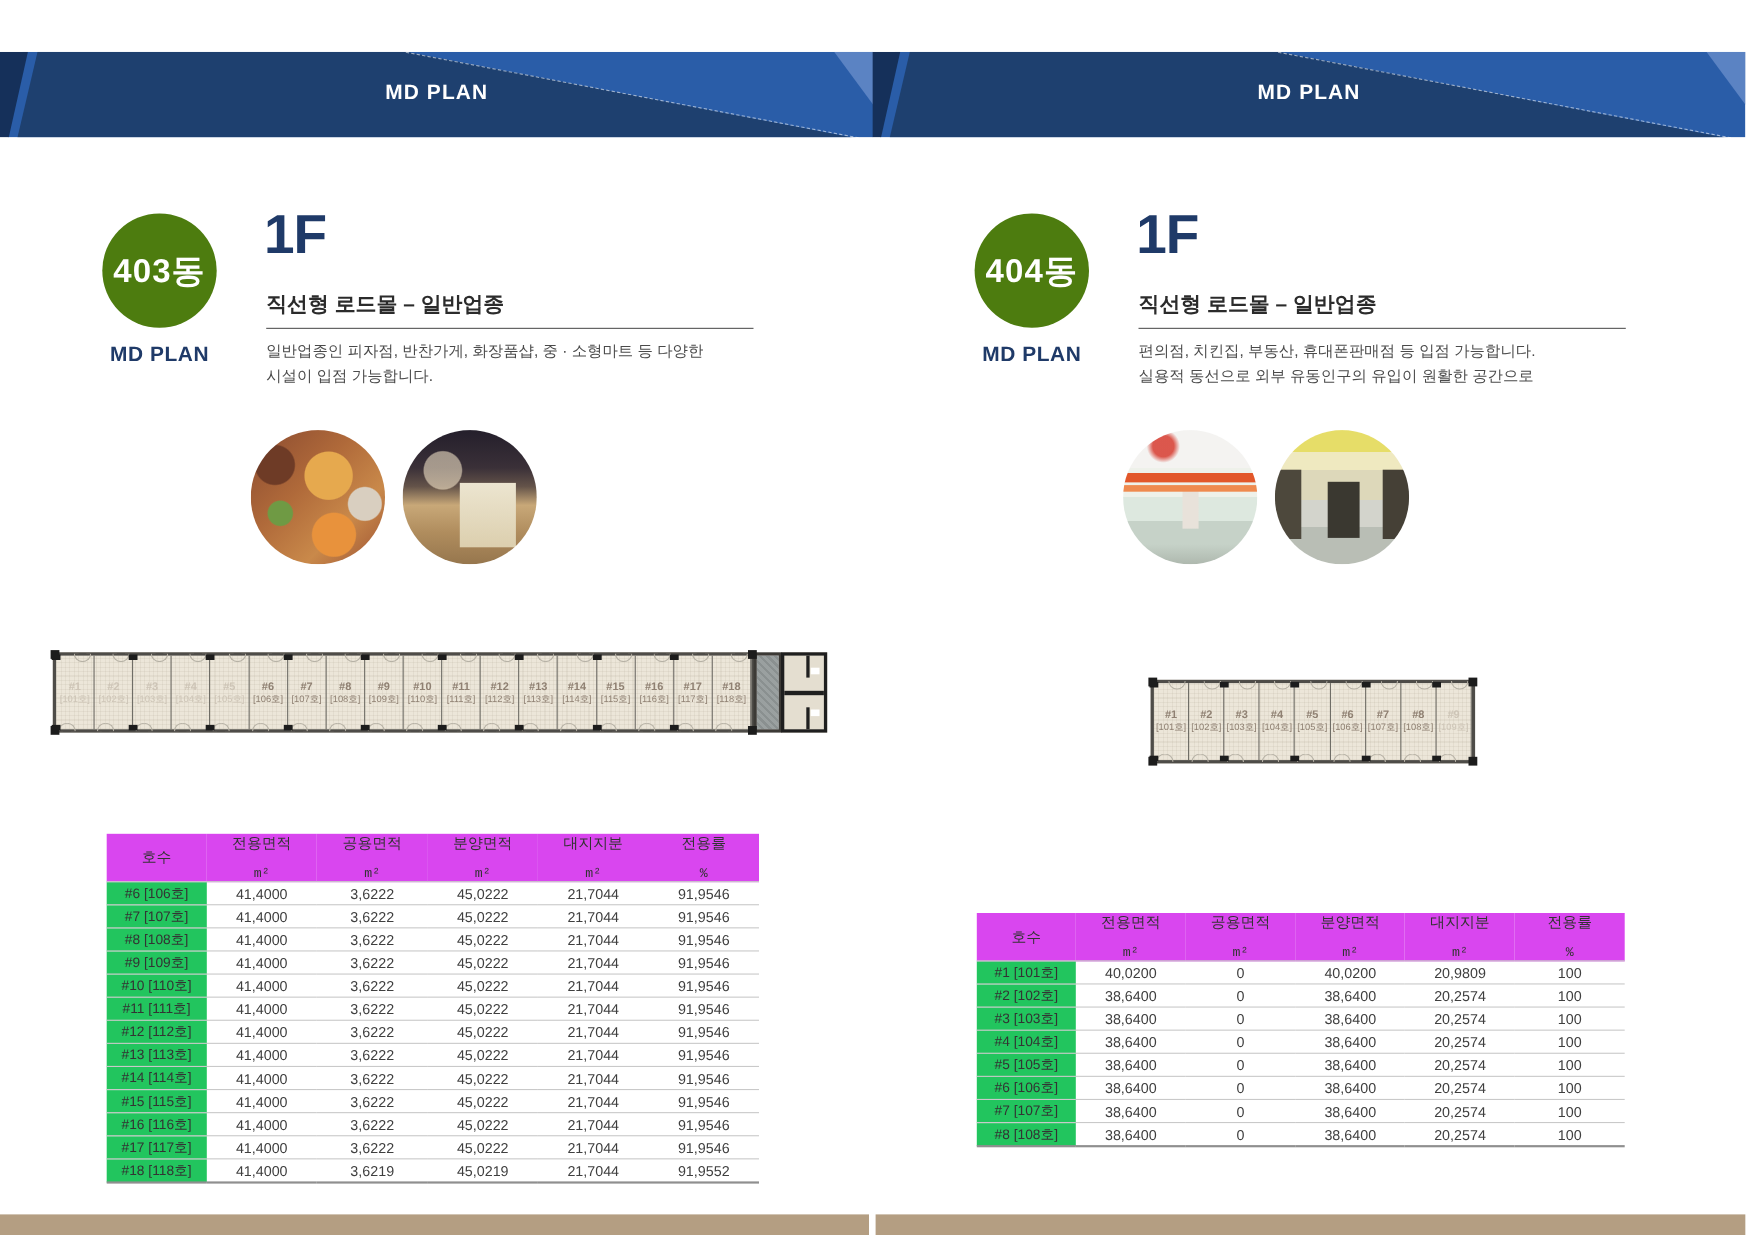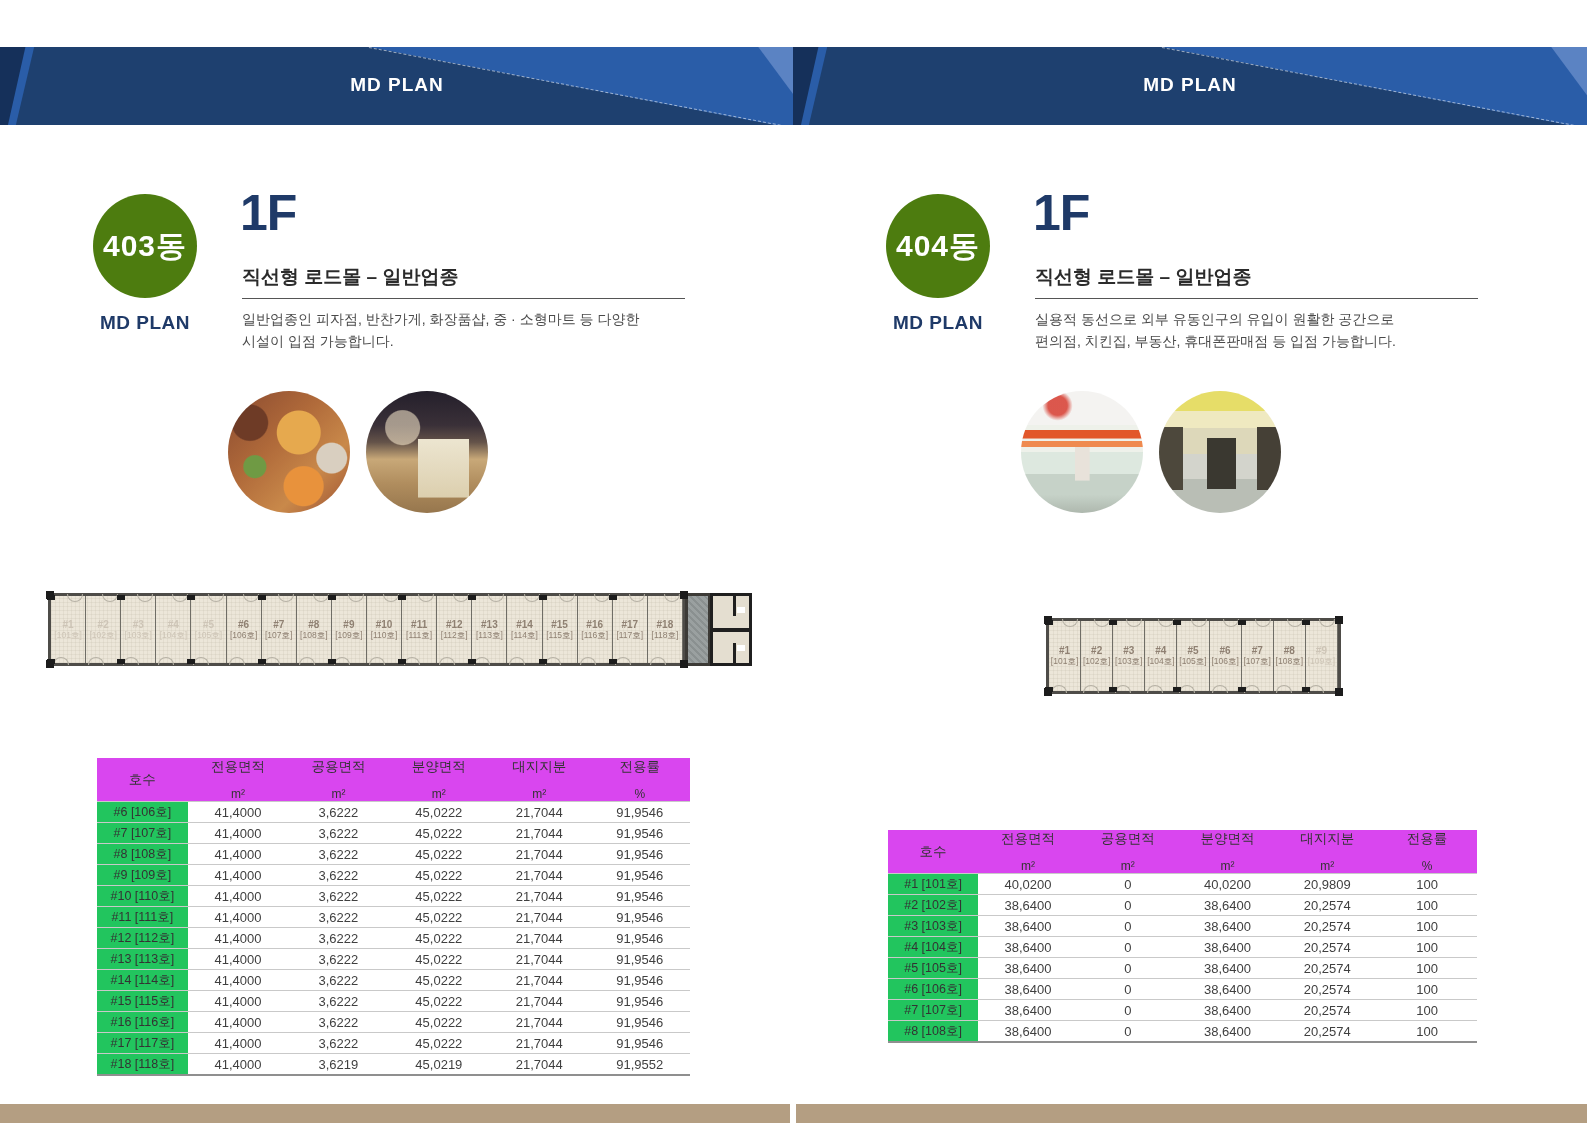--- a/index.html
+++ b/index.html
@@ -92,21 +92,21 @@
        linear-gradient(#1f1f1f,#1f1f1f),linear-gradient(#fff,#fff),linear-gradient(#fff,#fff),
        linear-gradient(#1f1f1f,#1f1f1f),linear-gradient(#1f1f1f,#1f1f1f);
      background-repeat:no-repeat;
      background-size:100% 4px,8px 6px,8px 6px,3px 30%,3px 30%;
      background-position:0 50%,85% 18%,85% 80%,60% 0,60% 100%;}
 
   
   table.utable{position:absolute;border-collapse:collapse;table-layout:fixed;}
   .utable th{background:#d946ef;color:#333;font-weight:500;font-size:13.5px;vertical-align:middle;
      padding:0;border:none;}
-  .utable th .h-unit{display:block;font-size:12px;margin-top:11px;font-weight:400;}
+  .utable th .h-unit{display:block;font-size:12px;margin-top:11px;font-weight:400;font-family:Liberation Mono, monospace;}
   .utable td{height:20px;text-align:center;font-size:13px;color:#3f3f3f;border-top:1px solid #c9c9c9;padding:0;}
   .utable tbody tr:last-child td{border-bottom:2px solid #8f8f8f;}
   .utable td.rowhead{background:#22c55e;font-size:12.5px;color:#333;}
   #table-left{left:97px;top:758px;width:593px;}
   #table-right{left:95px;top:830px;width:589px;}
   #table-left th{height:40px;} #table-right th{height:41px;}
 
   
   .footer-bar{position:absolute;top:1104px;height:19px;background:#b49e82;}
   #footer-left{left:0;width:790px;} #footer-right{left:796px;width:791px;}
@@ -383,22 +383,22 @@
 
     <div class="badge">
       <span>404동</span>
     </div>
     <div class="badge-sub">MD PLAN</div>
 
     <div class="floor-title">1F</div>
     <div class="subtitle">직선형 로드몰 – 일반업종</div>
     <div class="title-rule"></div>
     <div class="descr">
+      <div>편의점, 치킨집, 부동산, 휴대폰판매점 등 입점 가능합니다.</div>
       <div>실용적 동선으로 외부 유동인구의 유입이 원활한 공간으로</div>
-      <div>편의점, 치킨집, 부동산, 휴대폰판매점 등 입점 가능합니다.</div>
     </div>
 
     <div class="photo p1 ph-phone"></div>
     <div class="photo p2 ph-mart"></div>
 
     <div class="plan" style="left:253px;top:618px;width:295px;height:76px;">
       <div class="units" style="left:0;width:295px;">
           <div class="unit">
             <span class="num">#1</span>
             <span class="room">[101호]</span>

